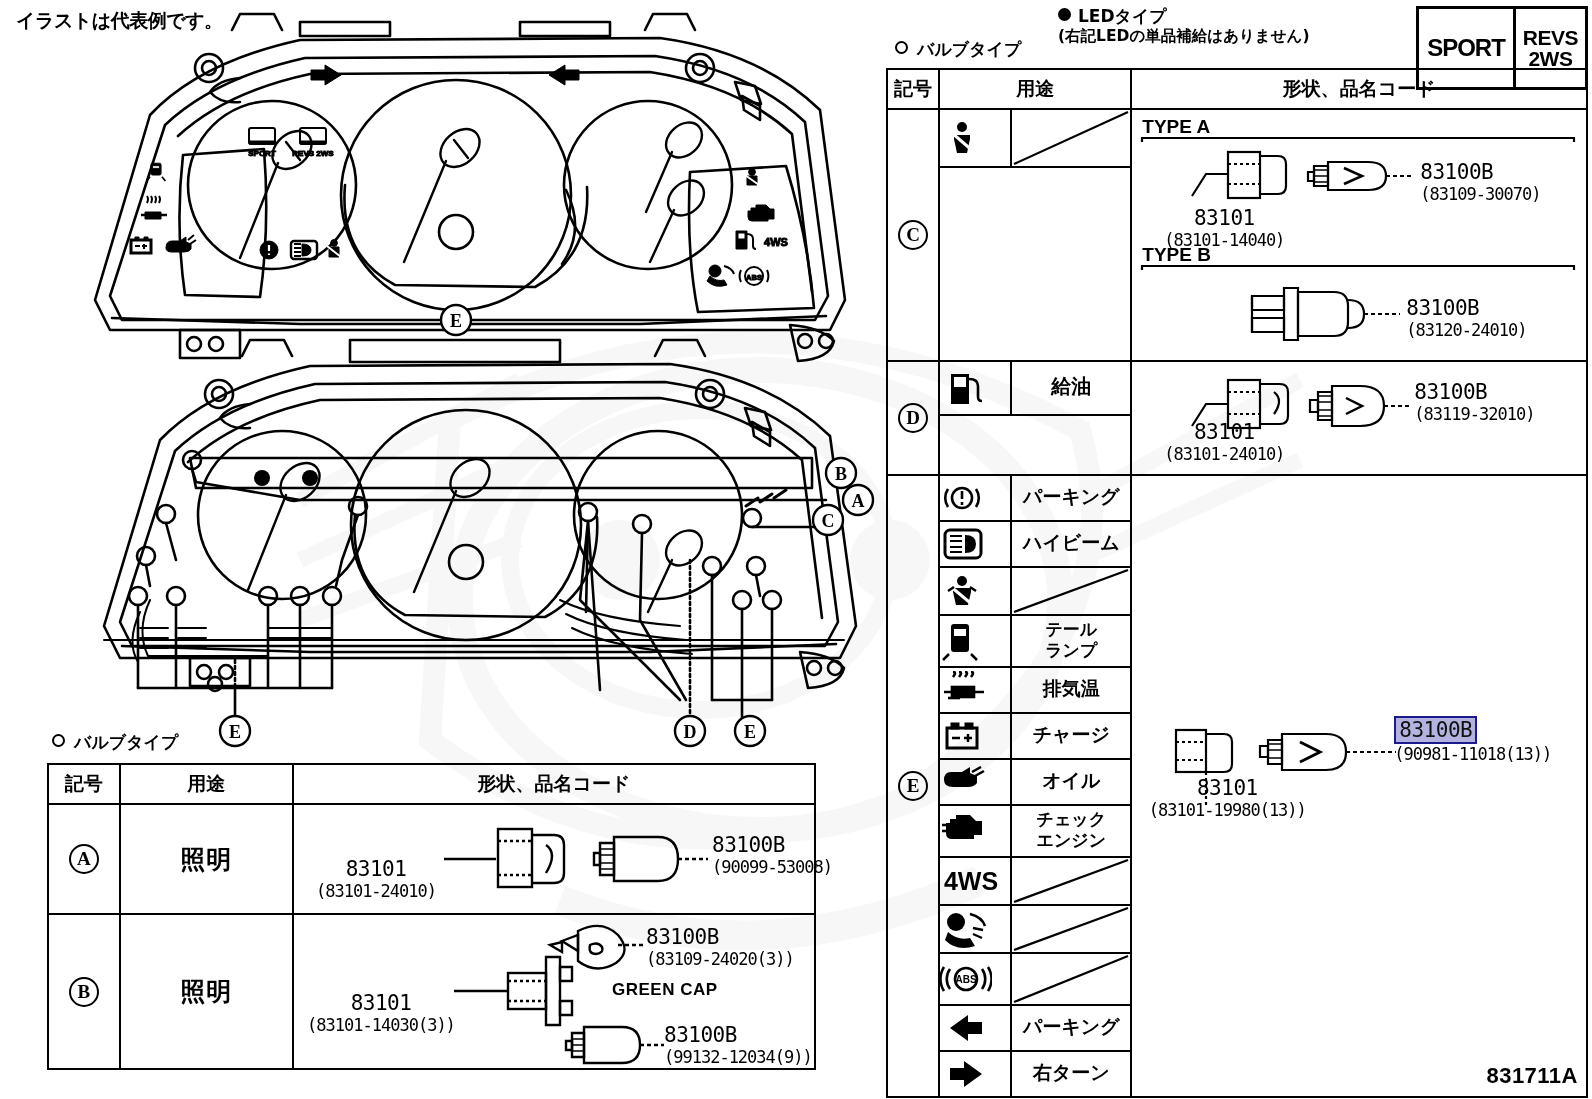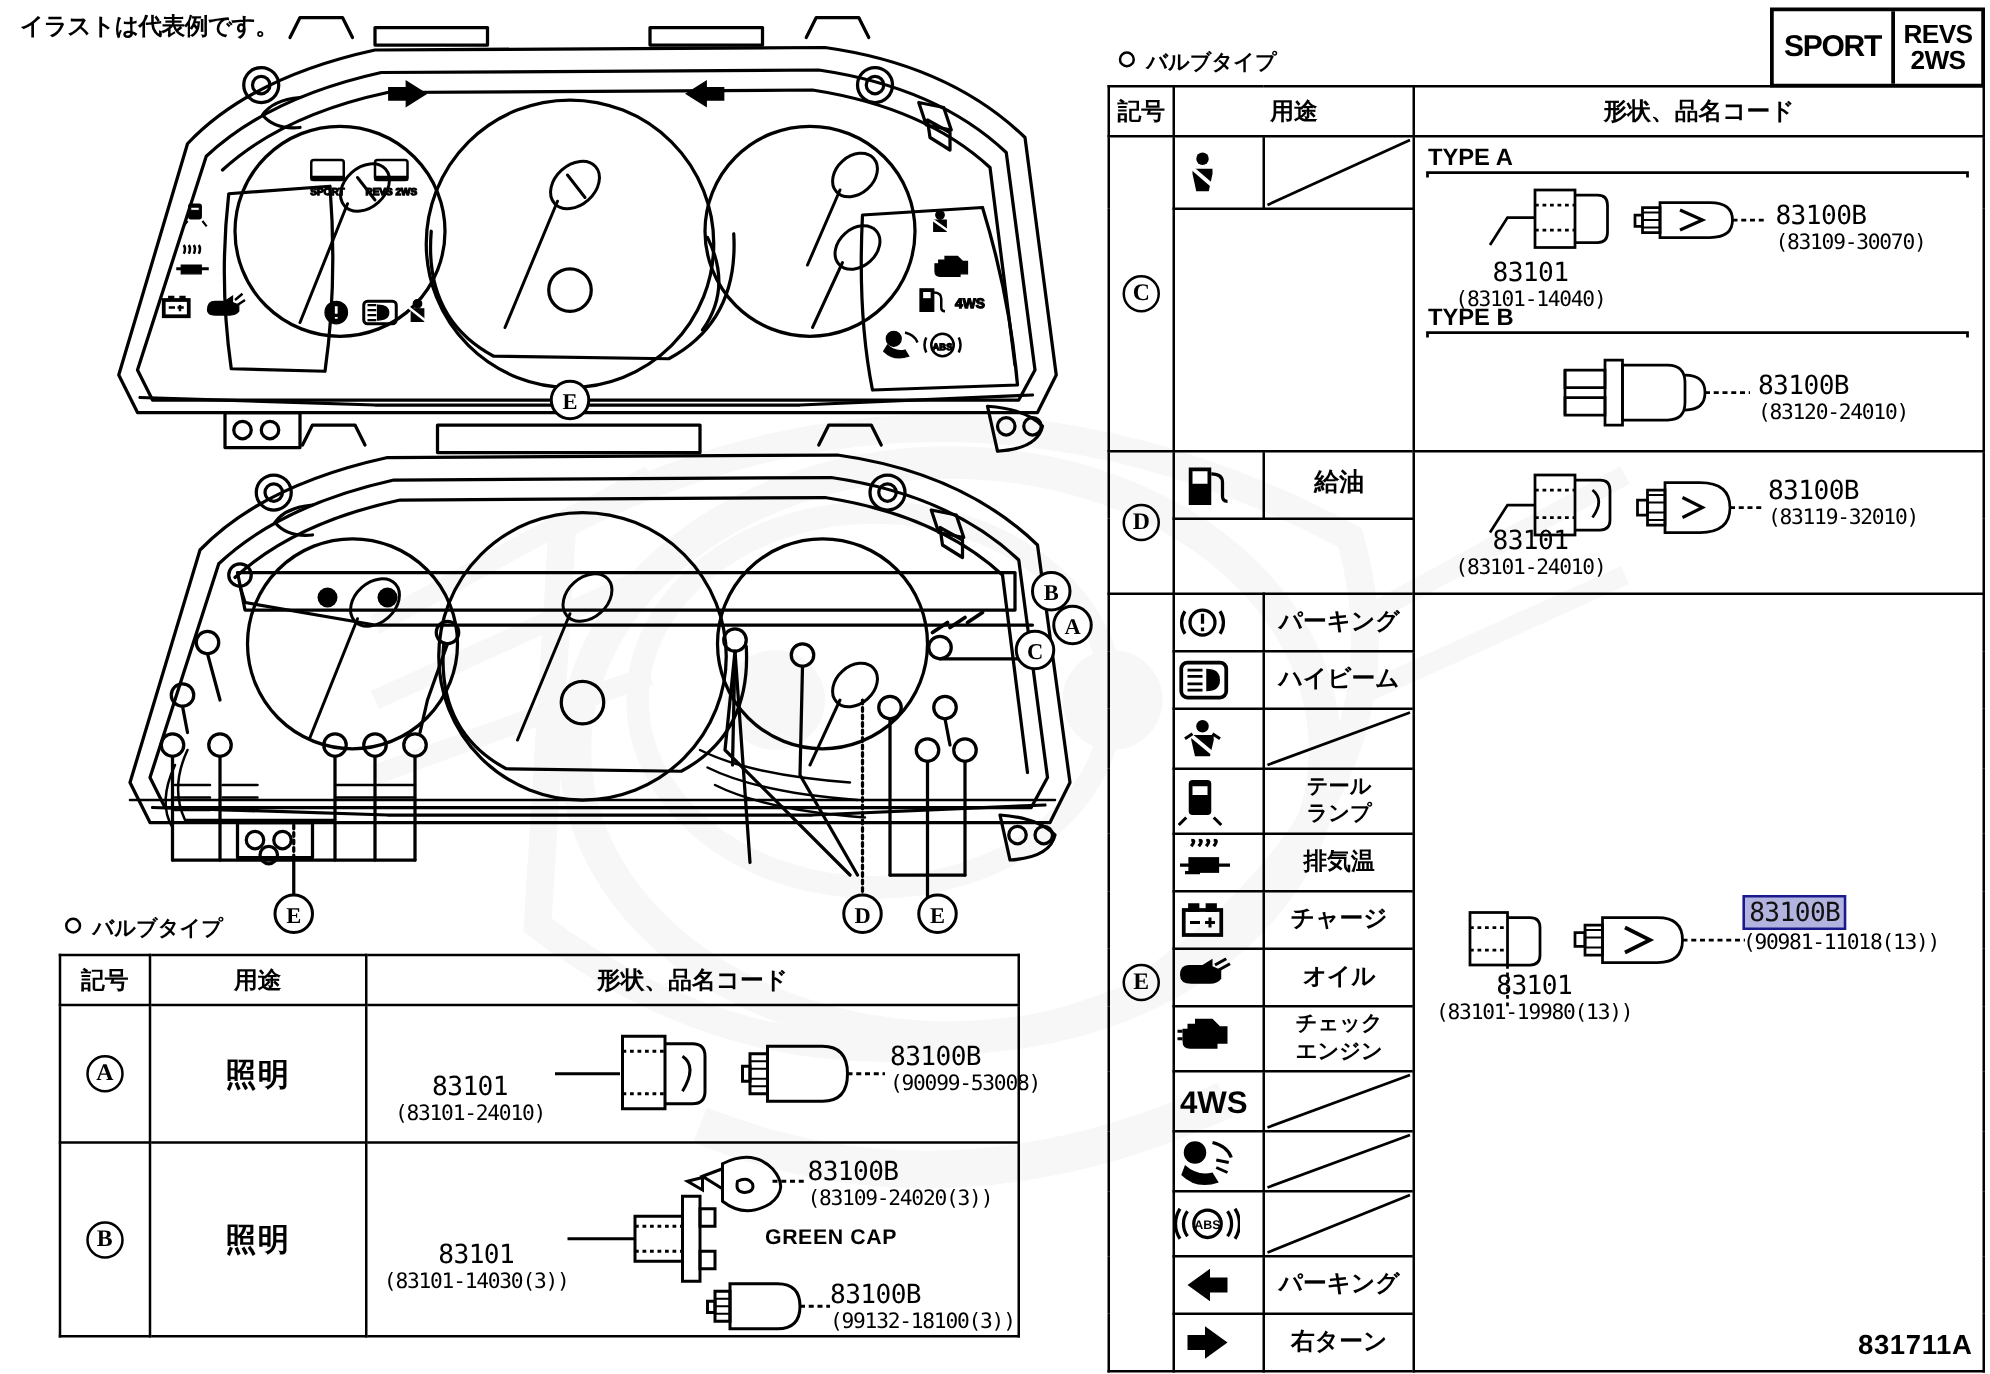--- a/index.html
+++ b/index.html
@@ -53,21 +53,21 @@
   .bullet-ring {
     display:inline-block; width: 13px; height: 13px; border-radius: 50%;
     border: 2px solid #000; margin-right: 9px; vertical-align: 1px;
   }
   .badges {
     position: absolute; right: 4px; top: 6px; display: flex; z-index: 5;
     border: 3px solid #000;
   }
   .badge {
     font-family: "Liberation Sans", sans-serif;
-    font-weight: bold; text-align: center; padding: 8px 7px;
+    font-weight: bold; text-align: center; padding: 18px 7px;
     display:flex; flex-direction: column; justify-content:center;
     line-height: 1.0;
   }
   .badge.sport { font-size: 24px; letter-spacing: -1px; border-right: 3px solid #000; padding: 9px 8px;}
   .badge.revs { font-size: 21px; letter-spacing: -0.5px; }
   .diagram-no {
     position: absolute; right: 14px; bottom: 10px;
     font-size: 22px; font-weight: bold; letter-spacing: 0.5px; z-index: 5;
     font-family: "Liberation Sans", sans-serif;
   }
@@ -131,20 +131,24 @@
       <path d="M560 900 Q760 980 980 880" fill="none" stroke="#777" stroke-width="30"></path>
       <circle cx="620" cy="560" r="40"></circle>
       <circle cx="890" cy="560" r="40"></circle>
       <path d="M300 500 L520 380 M300 560 L520 460 M300 620 L520 540" stroke="#777" stroke-width="16" fill="none"></path>
       <path d="M1080 500 L1300 380 M1080 560 L1300 460" stroke="#777" stroke-width="16" fill="none"></path>
     </g>
   </svg>
 
   <div class="note-illust">イラストは代表例です。</div>
 
+  <div class="legend-led">
+    <div><span class="bullet-dot"></span><span>LEDタイプ</span></div>
+    <div class="sub">(右記LEDの単品補給はありません)</div>
+  </div>
 
   <div class="legend-bulb-right">
     <span class="bullet-ring"></span><span>バルブタイプ</span>
   </div>
 
   <div class="legend-bulb-left">
     <span class="bullet-ring"></span><span>バルブタイプ</span>
   </div>
 
   <div class="badges">
@@ -511,21 +515,21 @@
           <div class="pn pn-main">83101</div>
           <div class="pn pn-sub">(83101-14030(3))</div>
         </div>
         <div class="label-block" style="left:352px; top:10px;">
           <div class="pn pn-main">83100B</div>
           <div class="pn pn-sub">(83109-24020(3))</div>
         </div>
         <div class="greencap" style="left:318px; top:65px;">GREEN CAP</div>
         <div class="label-block" style="left:370px; top:108px;">
           <div class="pn pn-main">83100B</div>
-          <div class="pn pn-sub">(99132-18100(3))</div>
+          <div class="pn pn-sub">(99132-12034(9))</div>
         </div>
       </td>
     </tr>
   </tbody>
     </table>
 
   <table id="table-right" class="bulbtable">
     <tbody>
         <tr>
       <th style="width:56px">記号</th>

